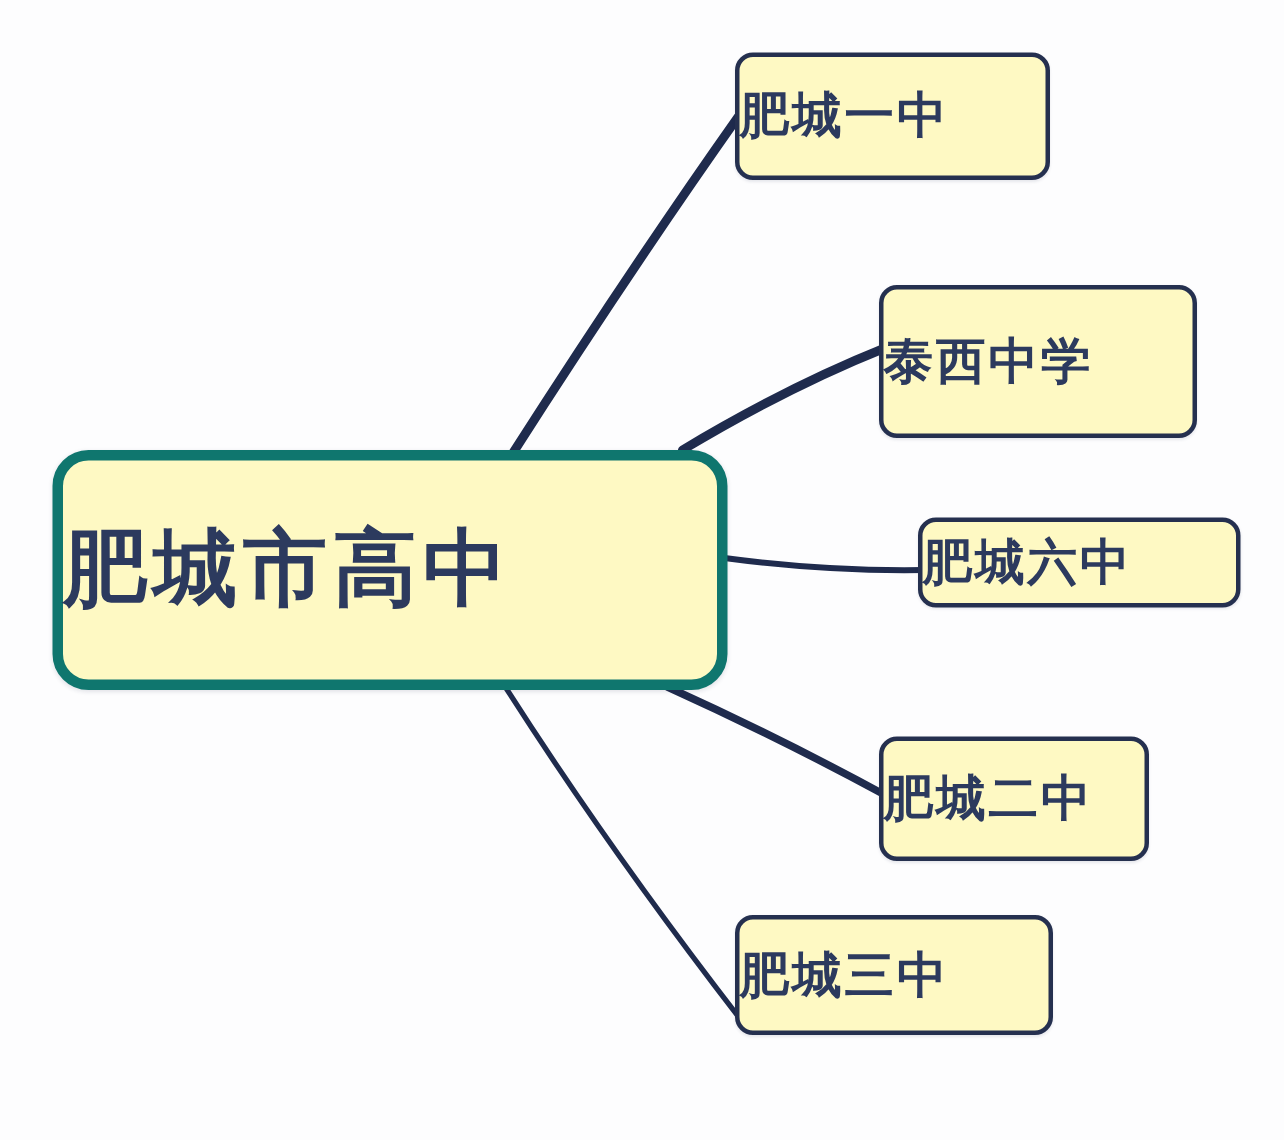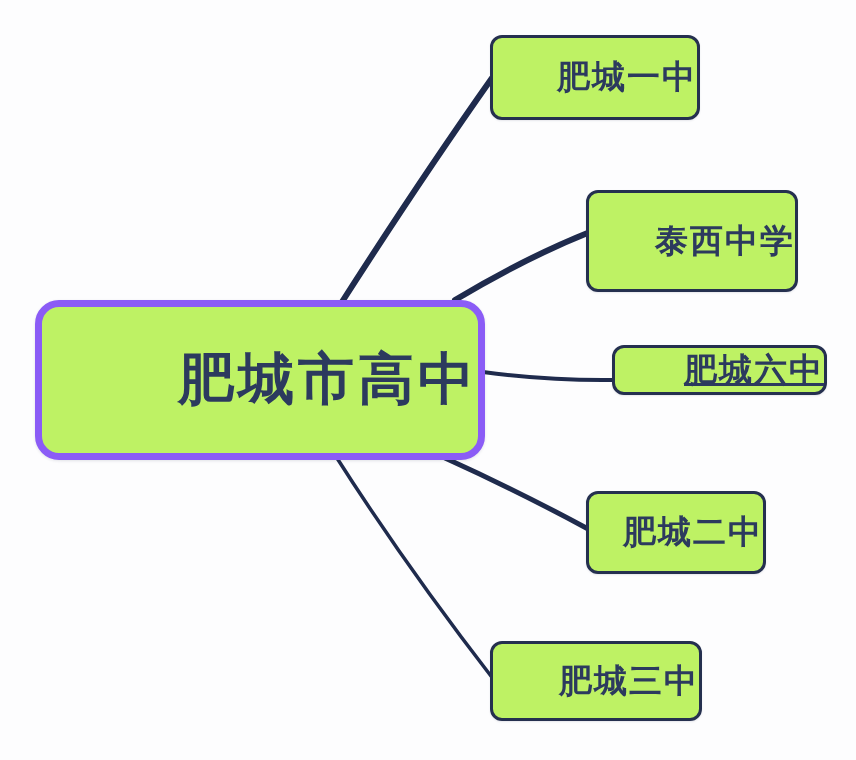--- a/index.html
+++ b/index.html
@@ -24,52 +24,52 @@
     z-index: 1;
   }
   svg.connectors path {
     fill: none;
     stroke: #1f2b4d;
     stroke-linecap: round;
   }
   .node {
     position: absolute;
     z-index: 2;
-    background: #bef264;
+    background: #fef9c3;
     display: flex;
     align-items: center;
-    justify-content: flex-end;
+    justify-content: flex-start;
     box-sizing: border-box;
     color: #2c3a5e;
     font-weight: bold;
     cursor: default;
   }
   .root-node {
     left: 35px;
     top: 300px;
     width: 450px;
     height: 160px;
-    border: 7px solid #8b5cf6;
+    border: 7px solid #0f766e;
     border-radius: 24px;
     font-size: 56px;
     letter-spacing: 4px;
     box-shadow: 0 1px 3px rgba(30,43,77,0.12);
   }
   .branch-node {
     border: 3px solid #25304f;
     border-radius: 12px;
     font-size: 33px;
     letter-spacing: 2px;
     box-shadow: 0 1px 2px rgba(30,43,77,0.10);
   }
   .branch-0 { left: 490px; top: 35px;  width: 210px; height: 85px; }
   .branch-1 { left: 586px; top: 190px; width: 212px; height: 102px; }
-  .branch-2 { left: 612px; top: 345px; width: 215px; height: 50px; text-decoration: underline; }
+  .branch-2 { left: 612px; top: 345px; width: 215px; height: 60px; }
   .branch-3 { left: 586px; top: 491px; width: 180px; height: 83px; }
-  .branch-4 { left: 490px; top: 641px; width: 212px; height: 80px; }
+  .branch-4 { left: 490px; top: 610px; width: 212px; height: 80px; }
 </style>
 </head>
 <body>
 
 <div class="canvas">
 
   <svg class="connectors" viewBox="0 0 856 760" aria-hidden="true">
     <path d="M 340 305 Q 420 180 492 78" stroke-width="6"></path>
     <path d="M 455 300 Q 525 258 590 232" stroke-width="6"></path>
     <path d="M 483 372 Q 550 381 616 380" stroke-width="4"></path>

